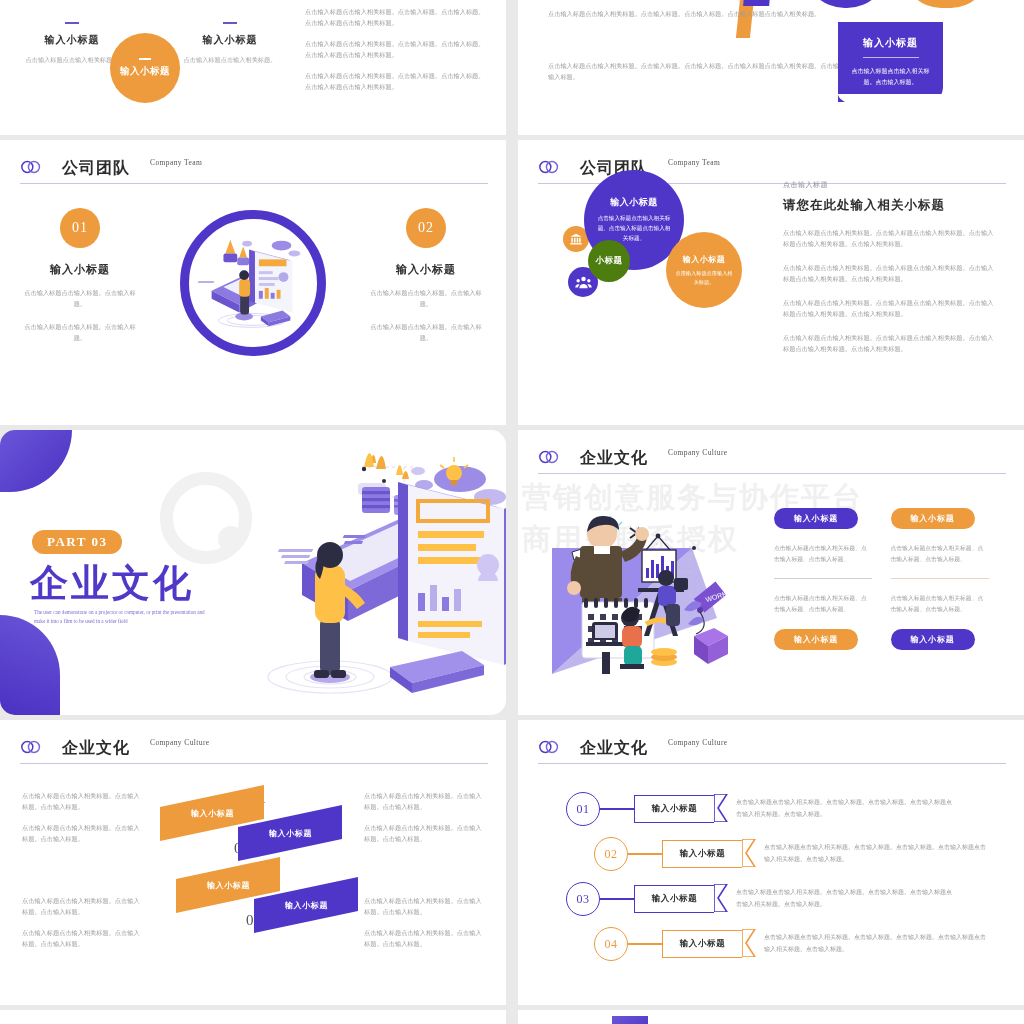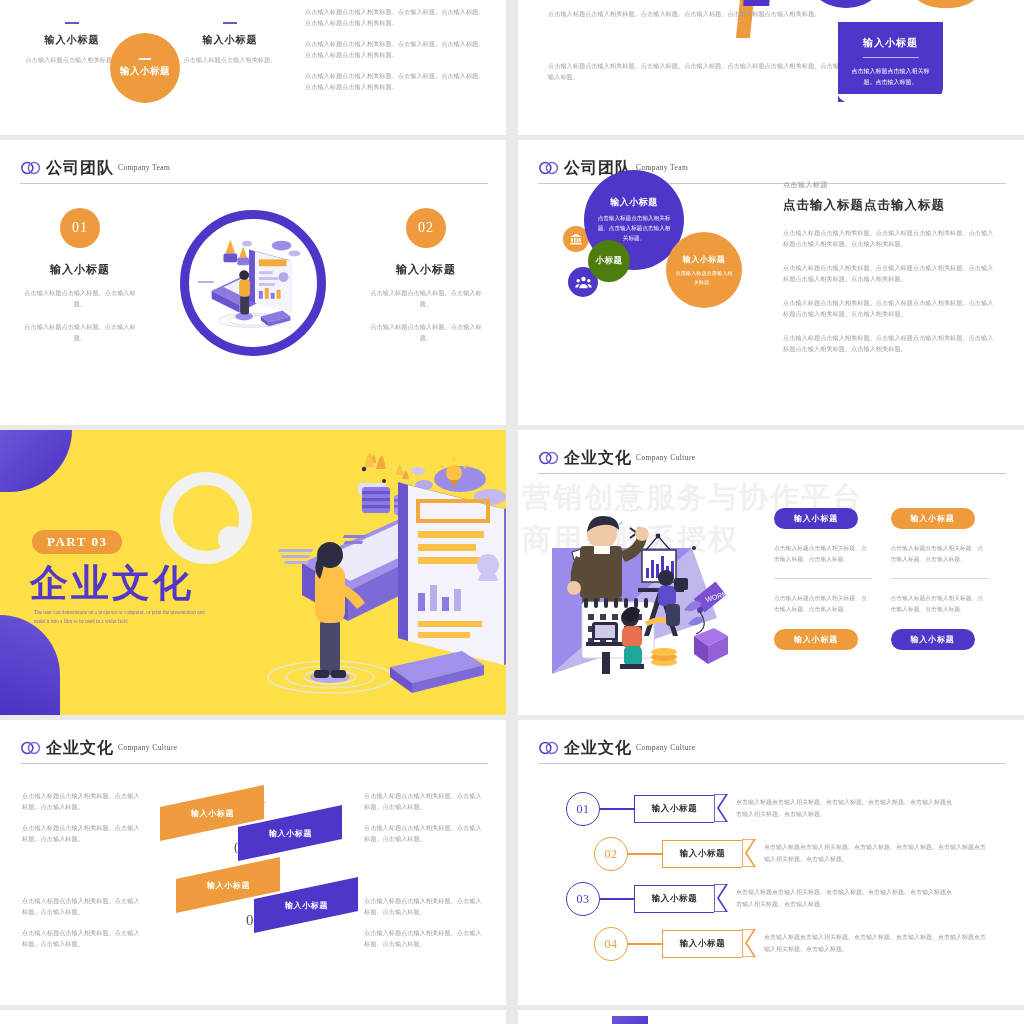--- a/index.html
+++ b/index.html
@@ -16,21 +16,21 @@
     grid-template-rows:135px 285px 285px 285px 34px;
     column-gap:12px;row-gap:5px;
     padding:0 0 0 0;
     box-sizing:border-box;
   }
   .slide{
     background:#fff;position:relative;overflow:hidden;
     box-sizing:border-box;
   }
   
-  .hdr{position:absolute;top:18px;left:20px;right:18px;display:flex;align-items:center;gap:4px;}
+  .hdr{position:absolute;top:18px;left:20px;right:18px;display:flex;align-items:flex-start;gap:20px;}
   .hdr .logo{width:22px;height:18px;flex:0 0 auto;margin-bottom:2px;}
   .hdr .zh{font-size:16px;color:#2c2c2c;letter-spacing:1px;font-weight:600;}
   .hdr .en{font-size:7.5px;color:#555;letter-spacing:.4px;margin-bottom:3px;}
   .hdr-rule{position:absolute;top:43px;left:20px;right:18px;height:1px;background:#c9c6dd;}
   
   .body-txt{font-size:6.2px;line-height:1.85;color:#9b9b9b;}
   .body-txt p{margin:0 0 9px 0;}
   .sub-h{font-size:10px;color:#2f2f2f;font-weight:700;letter-spacing:1px;}
   
   .s1 .dash{width:14px;height:2px;background:#6a55c4;margin:0 auto 9px;}
@@ -88,21 +88,21 @@
   .s4 .b-small{left:70px;top:100px;width:42px;height:42px;background:#4d7c0f;}
   .s4 .b-small .t{color:#fff;font-size:8.5px;font-weight:700;letter-spacing:.5px;}
   .s4 .ic{position:absolute;border-radius:50%;display:flex;align-items:center;justify-content:center;}
   .s4 .ic-o{left:45px;top:86px;width:26px;height:26px;background:#ED9B3C;}
   .s4 .ic-p{left:50px;top:127px;width:30px;height:30px;background:#4F35C8;}
   .s4 .rtxt{position:absolute;left:265px;top:40px;width:215px;}
   .s4 .kw{font-size:7px;color:#8f8f8f;letter-spacing:.5px;margin-bottom:7px;}
   .s4 .hl{font-size:12.5px;color:#2f2f2f;font-weight:700;letter-spacing:1px;margin-bottom:13px;}
   .s4 .rtxt .body-txt p{margin:0 0 12px 0;}
   
-  .s5{background:#fde047;}
+  .s5{background:#ffffff;border-radius:15px;}
   .s5 .corner-tl{position:absolute;left:0;top:0;width:72px;height:62px;background:linear-gradient(135deg,#6a55d8,#4b31c2);border-radius:0 0 72px 0;}
   .s5 .corner-bl{position:absolute;left:0;bottom:0;width:60px;height:100px;background:linear-gradient(200deg,#6a55d8,#4b31c2);border-radius:0 60px 0 0;}
   .s5 .ghost{position:absolute;left:160px;top:42px;width:92px;height:92px;border-radius:50%;border:13px solid #f1f1f1;box-sizing:border-box;}
   .s5 .ghost2{position:absolute;left:218px;top:96px;width:26px;height:26px;border-radius:50%;background:#f1f1f1;}
   .s5 .part{
     position:absolute;left:32px;top:100px;background:#ED9B3C;color:#fff;
     border-radius:14px;padding:4px 15px;font-size:13px;letter-spacing:1.5px;font-weight:700;
   }
   .s5 .bigtitle{position:absolute;left:30px;top:128px;font-size:38px;color:#5238c9;font-weight:700;letter-spacing:3px;}
   .s5 .eng{position:absolute;left:34px;top:178px;width:178px;font-size:5.2px;line-height:1.75;color:#7c6ed0;}
@@ -330,21 +330,21 @@
     <div class="bub b-small">
       <div class="t">小标题</div>
     </div>
     <div class="bub b-orange">
       <div class="t">输入小标题</div>
       <div class="d">点击输入标题点击输入相关标题。</div>
     </div>
 
     <div class="rtxt">
       <div class="kw">点击输入标题</div>
-      <div class="hl">点击输入标题点击输入标题</div>
+      <div class="hl">请您在此处输入相关小标题</div>
       <div class="body-txt">
         <p>点击输入标题点击输入相关标题。点击输入标题点击输入相关标题。点击输入标题点击输入相关标题。点击输入相关标题。</p>
         <p>点击输入标题点击输入相关标题。点击输入标题点击输入相关标题。点击输入标题点击输入相关标题。点击输入相关标题。</p>
         <p>点击输入标题点击输入相关标题。点击输入标题点击输入相关标题。点击输入标题点击输入相关标题。点击输入相关标题。</p>
         <p>点击输入标题点击输入相关标题。点击输入标题点击输入相关标题。点击输入标题点击输入相关标题。点击输入相关标题。</p>
       </div>
     </div>
   </div>
 
   <div class="slide s5">

